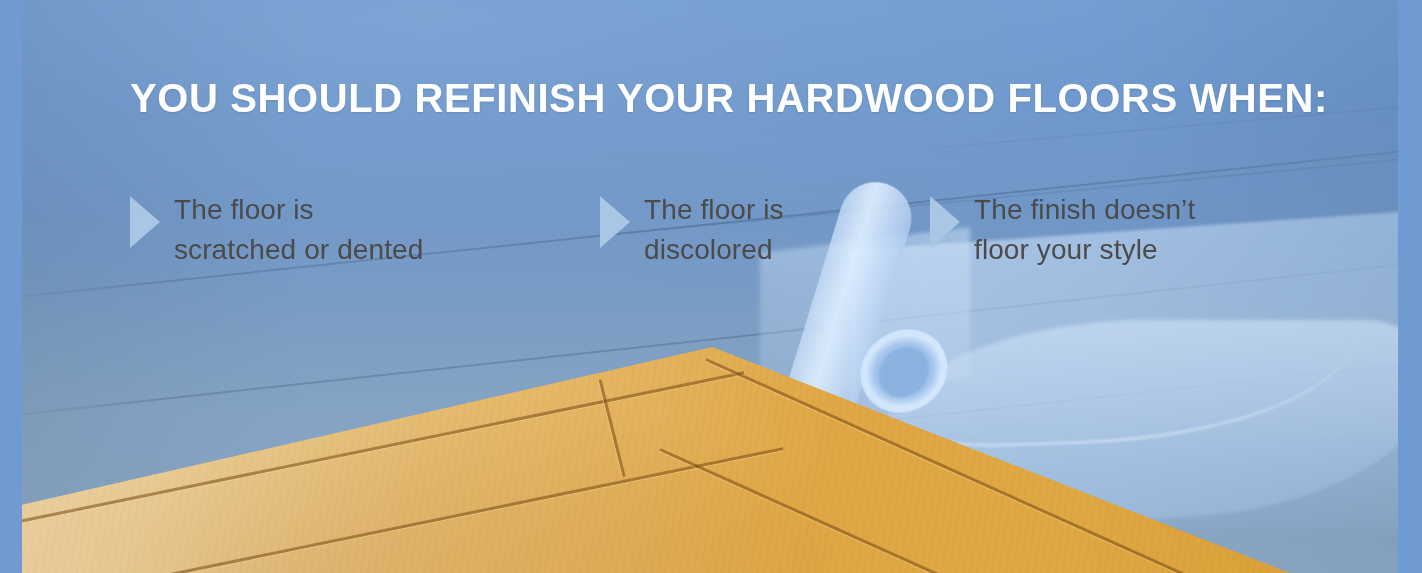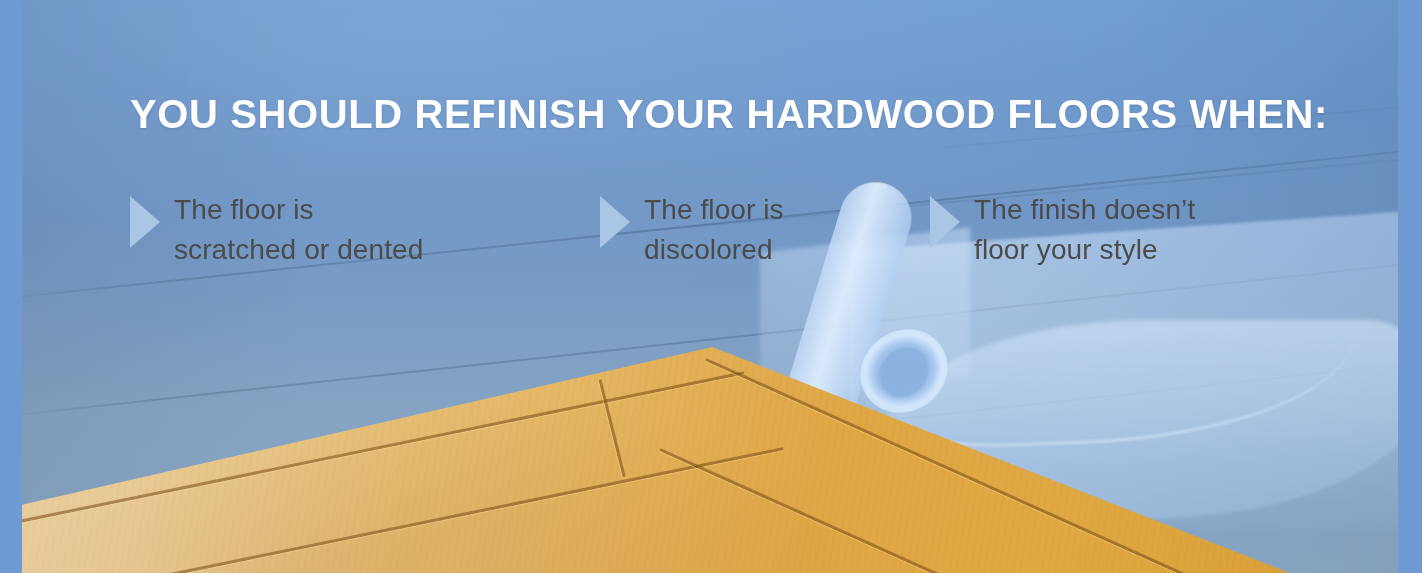--- a/index.html
+++ b/index.html
@@ -203,21 +203,21 @@
 
   
   .content {
     position: absolute;
     inset: 0;
   }
 
   .headline {
     position: absolute;
     left: 130px;
-    top: 92px;
+    top: 76px;
     color: #ffffff;
     font-size: 40px;
     font-weight: bold;
     letter-spacing: 0.6px;
     white-space: nowrap;
     text-shadow: 0 1px 2px rgba(40,64,100,0.20);
   }
 
   .bullets {
     position: absolute;

